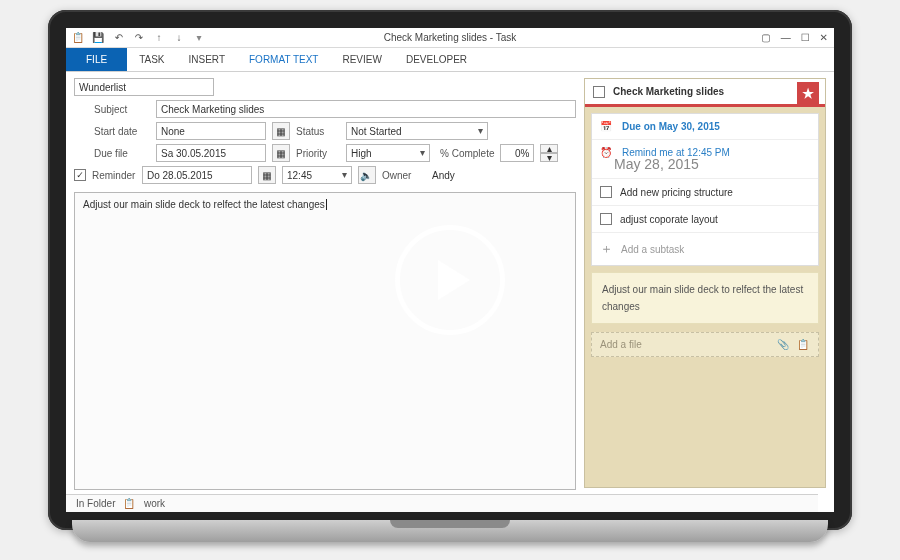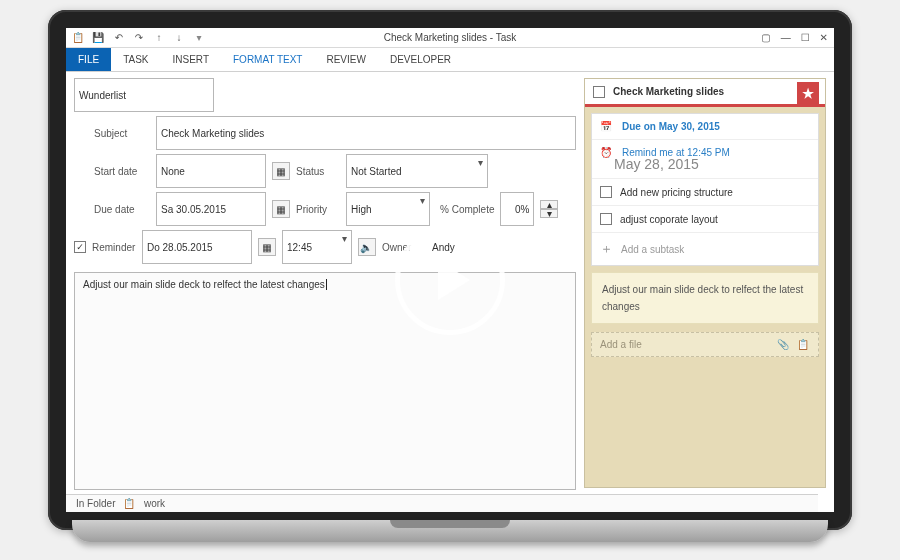--- a/index.html
+++ b/index.html
@@ -11,31 +11,31 @@
 .laptop-base { position: absolute; left: 24px; right: 24px; bottom: -12px; height: 22px; background: linear-gradient(#cfcfcf,#9e9e9e); border-radius: 0 0 18px 18px; box-shadow: 0 4px 6px rgba(0,0,0,.3); }
 .laptop-notch { position: absolute; left: 50%; top: 0; transform: translateX(-50%); width: 120px; height: 8px; background: #8a8a8a; border-radius: 0 0 8px 8px; }
 
 .qat { height: 20px; background: #fff; border-bottom: 1px solid #d9d9d9; display: flex; align-items: center; padding: 0 6px; gap: 6px; position: relative; }
 .qat .title { position: absolute; left: 0; right: 0; text-align: center; color: #444; pointer-events: none; }
 .qat .icon { width: 14px; height: 14px; display: inline-flex; align-items: center; justify-content: center; color: #555; }
 .qat .winbtns { margin-left: auto; display: flex; gap: 10px; color: #555; }
 
 .ribbon { height: 24px; border-bottom: 1px solid #d0d0d0; display: flex; align-items: stretch; background: #fff; }
 .ribbon .tab { padding: 0 12px; display: flex; align-items: center; color: #1a73c6; cursor: pointer; }
-.ribbon .tab.file { background: #0b63b3; color: #fff; padding: 0 12px; }
+.ribbon .tab.file { background: #0b63b3; color: #fff; padding: 0 20px; }
 .ribbon .tab.plain { color: #444; }
 
 .body { position: absolute; top: 44px; bottom: 18px; left: 0; right: 0; display: flex; }
 .left { flex: 1; padding: 6px 8px 4px 8px; display: flex; flex-direction: column; gap: 4px; }
 .right { width: 242px; margin: 6px 8px 6px 0; background: #e6dbb7; border: 1px solid #c9c0a0; position: relative; }
 
 .row { display: flex; align-items: center; gap: 6px; }
 .lbl { width: 56px; color: #555; margin-left: 20px; }
 .lbl2 { width: 44px; color: #555; text-align: left; }
-.field, select { border: 1px solid #b7b7b7; height: 18px; background: #fff; padding: 16px 4px; display: flex; align-items: center; flex: none; }
+.field, select { border: 1px solid #b7b7b7; height: 18px; background: #fff; padding: 8px 4px; display: flex; align-items: center; flex: none; }
 .field.full { flex: 1; }
 .cal-btn { width: 18px; height: 18px; border: 1px solid #b7b7b7; background: #f4f4f4; display: inline-flex; align-items: center; justify-content: center; }
 .dropdown { position: relative; }
 .dropdown::after { content: "▾"; position: absolute; right: 4px; top: 2px; color: #555; }
 .chk { width: 12px; height: 12px; border: 1px solid #7a7a7a; display: inline-flex; align-items: center; justify-content: center; font-size: 9px; color: #333; background: #fff; }
 .chk.on::before { content: "✓"; }
 
 .editor { flex: 1; border: 1px solid #b7b7b7; background: #fbfbfb; padding: 6px 8px; margin-top: 4px; color: #333; }
 .caret::after { content: ""; border-right: 1px solid #222; margin-left: 1px; }
 
@@ -111,21 +111,21 @@
             <div class="lbl">Start date</div>
             <div class="field" style="width:110px">None</div>
             <div class="cal-btn">
                 <span>▦</span>
               </div>
             <div class="lbl2">Status</div>
             <div class="field dropdown" style="width:142px">Not Started</div>
           </div>
 
           <div class="row">
-            <div class="lbl">Due date</div>
+            <div class="lbl">Due file</div>
             <div class="field" style="width:110px">Sa 30.05.2015</div>
             <div class="cal-btn">
                 <span>▦</span>
               </div>
             <div class="lbl2">Priority</div>
             <div class="field dropdown" style="width:84px">High</div>
             <div style="color:#555; margin-left:4px">% Complete</div>
             <div class="field" style="width:34px; text-align:right; justify-content:flex-end">0%</div>
             <div style="display:flex; flex-direction:column; gap:0">
               <div class="cal-btn" style="height:9px">▴</div>

